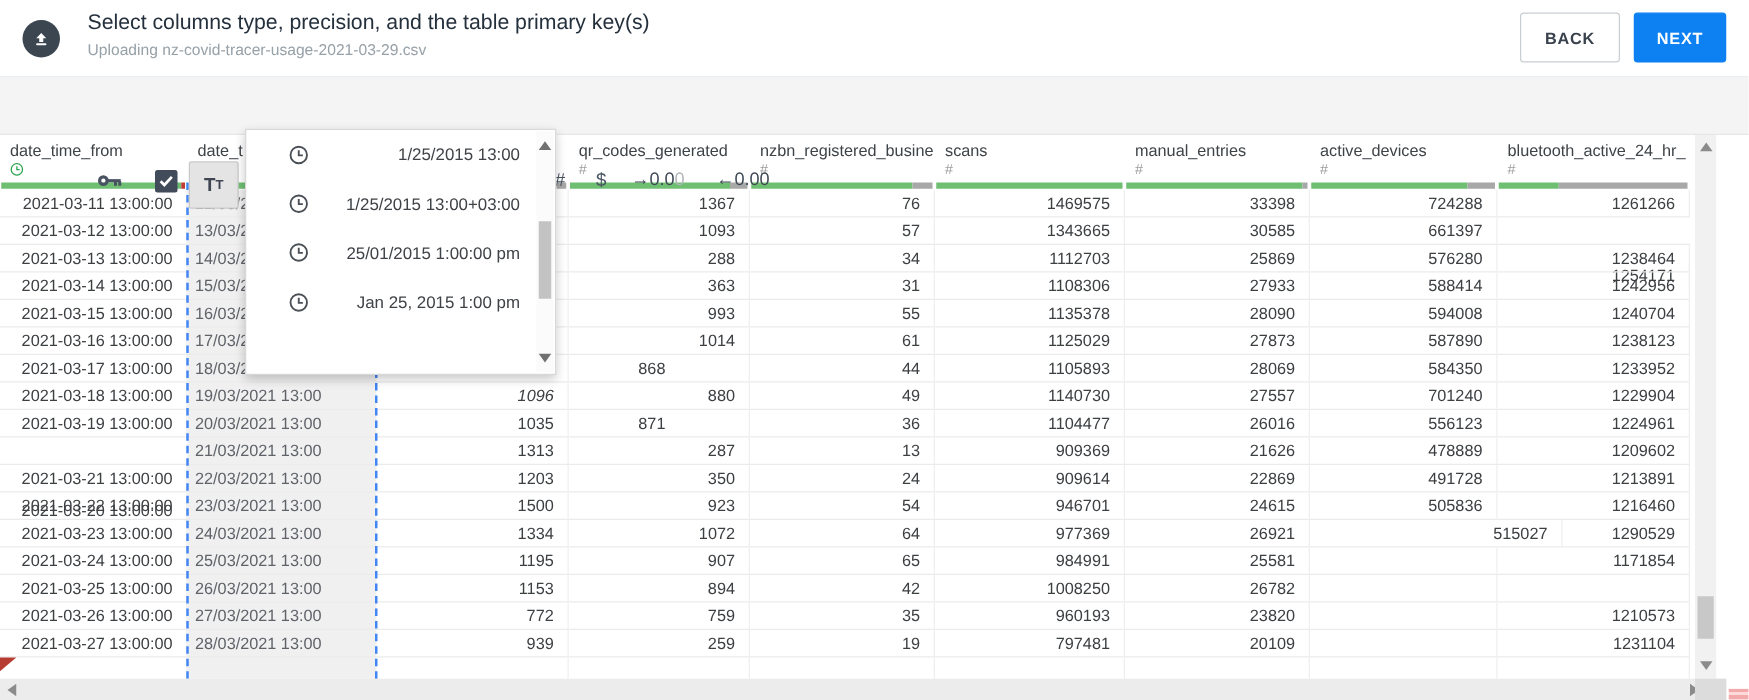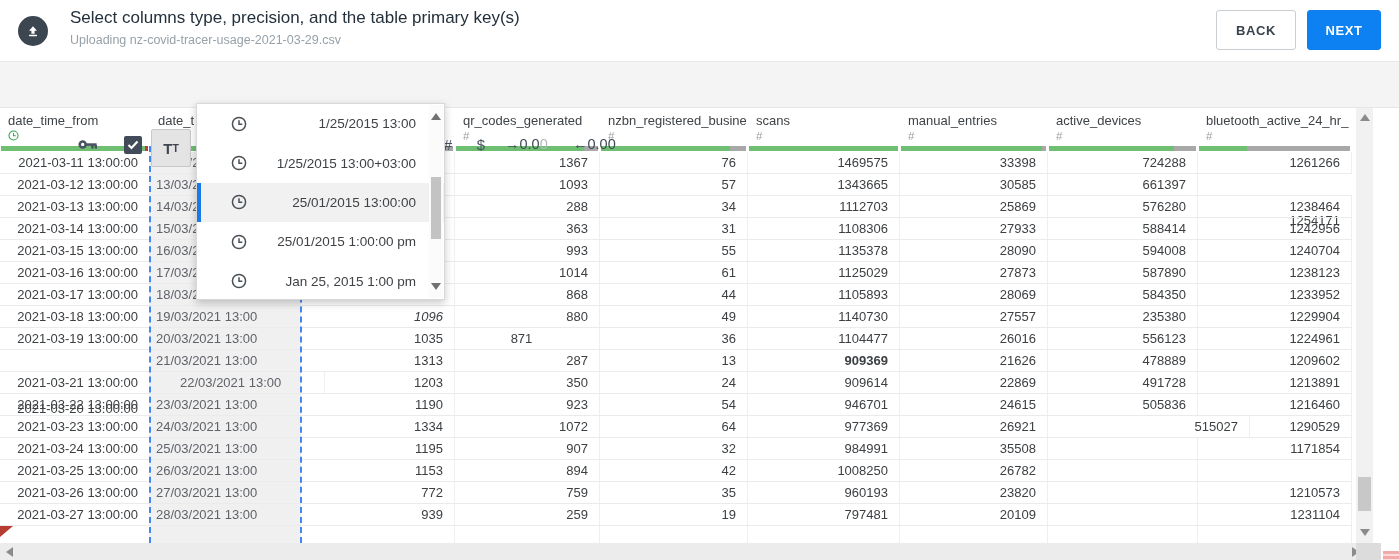--- a/index.html
+++ b/index.html
@@ -267,75 +267,75 @@
           <div class="cell r" style="left: 600px; width: 148px;">61</div>
           <div class="cell r" style="left: 748px; width: 152px;">1125029</div>
           <div class="cell r" style="left: 900px; width: 148px;">27873</div>
           <div class="cell r" style="left: 1048px; width: 150px;">587890</div>
           <div class="cell r" style="left: 1198px; width: 154px;">1238123</div>
         </div>
         <div class="row" style="top: 177px;">
           <div class="cell r" style="left: 0px; width: 150px; padding-left: 17px;">2021-03-17 13:00:00</div>
           <div class="cell l selcol" style="left: 150px; width: 151px;">18/03/2021 13:00</div>
           <div class="cell r" style="left: 301px; width: 154px;"></div>
-          <div class="cell r" style="left: 455px; width: 145px;">868</div>
+          <div class="cell r" style="left: 455px; width: 145px; text-align: center;">868</div>
           <div class="cell r" style="left: 600px; width: 148px;">44</div>
           <div class="cell r" style="left: 748px; width: 152px;">1105893</div>
           <div class="cell r" style="left: 900px; width: 148px;">28069</div>
           <div class="cell r" style="left: 1048px; width: 150px;">584350</div>
           <div class="cell r" style="left: 1198px; width: 154px;">1233952</div>
         </div>
         <div class="row" style="top: 199px;">
           <div class="cell r" style="left: 0px; width: 150px;">2021-03-18 13:00:00</div>
           <div class="cell l selcol" style="left: 150px; width: 151px;">19/03/2021 13:00</div>
           <div class="cell r" style="left: 301px; width: 154px; font-style: italic;">1096</div>
           <div class="cell r" style="left: 455px; width: 145px;">880</div>
           <div class="cell r" style="left: 600px; width: 148px;">49</div>
           <div class="cell r" style="left: 748px; width: 152px;">1140730</div>
           <div class="cell r" style="left: 900px; width: 148px;">27557</div>
-          <div class="cell r" style="left: 1048px; width: 150px;">235380</div>
+          <div class="cell r" style="left: 1048px; width: 150px;">701240</div>
           <div class="cell r" style="left: 1198px; width: 154px;">1229904</div>
         </div>
         <div class="row" style="top: 221px;">
           <div class="cell r" style="left: 0px; width: 150px;">2021-03-19 13:00:00</div>
           <div class="cell l selcol" style="left: 150px; width: 151px;">20/03/2021 13:00</div>
           <div class="cell r" style="left: 301px; width: 154px;">1035</div>
           <div class="cell r" style="left: 455px; width: 145px; text-align: center;">871</div>
           <div class="cell r" style="left: 600px; width: 148px;">36</div>
           <div class="cell r" style="left: 748px; width: 152px;">1104477</div>
           <div class="cell r" style="left: 900px; width: 148px;">26016</div>
           <div class="cell r" style="left: 1048px; width: 150px;">556123</div>
           <div class="cell r" style="left: 1198px; width: 154px;">1224961</div>
         </div>
         <div class="row" style="top: 243px;">
           <div class="cell r" style="left: 0px; width: 150px; margin-top: 48px;">2021-03-20 13:00:00</div>
           <div class="cell l selcol" style="left: 150px; width: 151px;">21/03/2021 13:00</div>
           <div class="cell r" style="left: 301px; width: 154px;">1313</div>
           <div class="cell r" style="left: 455px; width: 145px;">287</div>
           <div class="cell r" style="left: 600px; width: 148px;">13</div>
-          <div class="cell r" style="left: 748px; width: 152px; font-weight: bold;">909369</div>
+          <div class="cell r" style="left: 748px; width: 152px;">909369</div>
           <div class="cell r" style="left: 900px; width: 148px;">21626</div>
           <div class="cell r" style="left: 1048px; width: 150px;">478889</div>
           <div class="cell r" style="left: 1198px; width: 154px;">1209602</div>
         </div>
         <div class="row" style="top: 265px;">
           <div class="cell r" style="left: 0px; width: 150px;">2021-03-21 13:00:00</div>
-          <div class="cell l selcol" style="left: 150px; width: 151px; margin-left: 24px;">22/03/2021 13:00</div>
+          <div class="cell l selcol" style="left: 150px; width: 151px;">22/03/2021 13:00</div>
           <div class="cell r" style="left: 301px; width: 154px;">1203</div>
           <div class="cell r" style="left: 455px; width: 145px;">350</div>
           <div class="cell r" style="left: 600px; width: 148px;">24</div>
           <div class="cell r" style="left: 748px; width: 152px;">909614</div>
           <div class="cell r" style="left: 900px; width: 148px;">22869</div>
           <div class="cell r" style="left: 1048px; width: 150px;">491728</div>
           <div class="cell r" style="left: 1198px; width: 154px;">1213891</div>
         </div>
         <div class="row" style="top: 287px;">
           <div class="cell r" style="left: 0px; width: 150px;">2021-03-22 13:00:00</div>
           <div class="cell l selcol" style="left: 150px; width: 151px;">23/03/2021 13:00</div>
-          <div class="cell r" style="left: 301px; width: 154px;">1190</div>
+          <div class="cell r" style="left: 301px; width: 154px;">1500</div>
           <div class="cell r" style="left: 455px; width: 145px;">923</div>
           <div class="cell r" style="left: 600px; width: 148px;">54</div>
           <div class="cell r" style="left: 748px; width: 152px;">946701</div>
           <div class="cell r" style="left: 900px; width: 148px;">24615</div>
           <div class="cell r" style="left: 1048px; width: 150px;">505836</div>
           <div class="cell r" style="left: 1198px; width: 154px;">1216460</div>
         </div>
         <div class="row" style="top: 309px;">
           <div class="cell r" style="left: 0px; width: 150px;">2021-03-23 13:00:00</div>
           <div class="cell l selcol" style="left: 150px; width: 151px;">24/03/2021 13:00</div>
@@ -345,23 +345,23 @@
           <div class="cell r" style="left: 748px; width: 152px;">977369</div>
           <div class="cell r" style="left: 900px; width: 148px;">26921</div>
           <div class="cell r" style="left: 1100px; width: 150px;">515027</div>
           <div class="cell r" style="left: 1198px; width: 154px;">1290529</div>
         </div>
         <div class="row" style="top: 331px;">
           <div class="cell r" style="left: 0px; width: 150px;">2021-03-24 13:00:00</div>
           <div class="cell l selcol" style="left: 150px; width: 151px;">25/03/2021 13:00</div>
           <div class="cell r" style="left: 301px; width: 154px;">1195</div>
           <div class="cell r" style="left: 455px; width: 145px;">907</div>
-          <div class="cell r" style="left: 600px; width: 148px;">32</div>
+          <div class="cell r" style="left: 600px; width: 148px;">65</div>
           <div class="cell r" style="left: 748px; width: 152px;">984991</div>
-          <div class="cell r" style="left: 900px; width: 148px;">35508</div>
+          <div class="cell r" style="left: 900px; width: 148px;">25581</div>
           <div class="cell r" style="left: 1048px; width: 150px;"></div>
           <div class="cell r" style="left: 1198px; width: 154px;">1171854</div>
         </div>
         <div class="row" style="top: 353px;">
           <div class="cell r" style="left: 0px; width: 150px;">2021-03-25 13:00:00</div>
           <div class="cell l selcol" style="left: 150px; width: 151px;">26/03/2021 13:00</div>
           <div class="cell r" style="left: 301px; width: 154px;">1153</div>
           <div class="cell r" style="left: 455px; width: 145px;">894</div>
           <div class="cell r" style="left: 600px; width: 148px;">42</div>
           <div class="cell r" style="left: 748px; width: 152px;">1008250</div>
@@ -417,27 +417,20 @@
         </svg>
         <span class="mlbl">1/25/2015 13:00</span>
       </div>
       <div class="mitem">
         <svg width="16" height="16" viewBox="0 0 17 17">
           <circle cx="8.5" cy="8.5" r="7" fill="none" stroke="#4a5056" stroke-width="1.6"></circle>
           <polyline points="8.5,4.5 8.5,8.8 12,8.8" fill="none" stroke="#4a5056" stroke-width="1.6"></polyline>
         </svg>
         <span class="mlbl">1/25/2015 13:00+03:00</span>
       </div>
-      <div class="mitem sel">
-        <svg width="16" height="16" viewBox="0 0 17 17">
-          <circle cx="8.5" cy="8.5" r="7" fill="none" stroke="#4a5056" stroke-width="1.6"></circle>
-          <polyline points="8.5,4.5 8.5,8.8 12,8.8" fill="none" stroke="#4a5056" stroke-width="1.6"></polyline>
-        </svg>
-        <span class="mlbl">25/01/2015 13:00:00</span>
-      </div>
       <div class="mitem">
         <svg width="16" height="16" viewBox="0 0 17 17">
           <circle cx="8.5" cy="8.5" r="7" fill="none" stroke="#4a5056" stroke-width="1.6"></circle>
           <polyline points="8.5,4.5 8.5,8.8 12,8.8" fill="none" stroke="#4a5056" stroke-width="1.6"></polyline>
         </svg>
         <span class="mlbl">25/01/2015 1:00:00 pm</span>
       </div>
       <div class="mitem">
         <svg width="16" height="16" viewBox="0 0 17 17">
           <circle cx="8.5" cy="8.5" r="7" fill="none" stroke="#4a5056" stroke-width="1.6"></circle>

